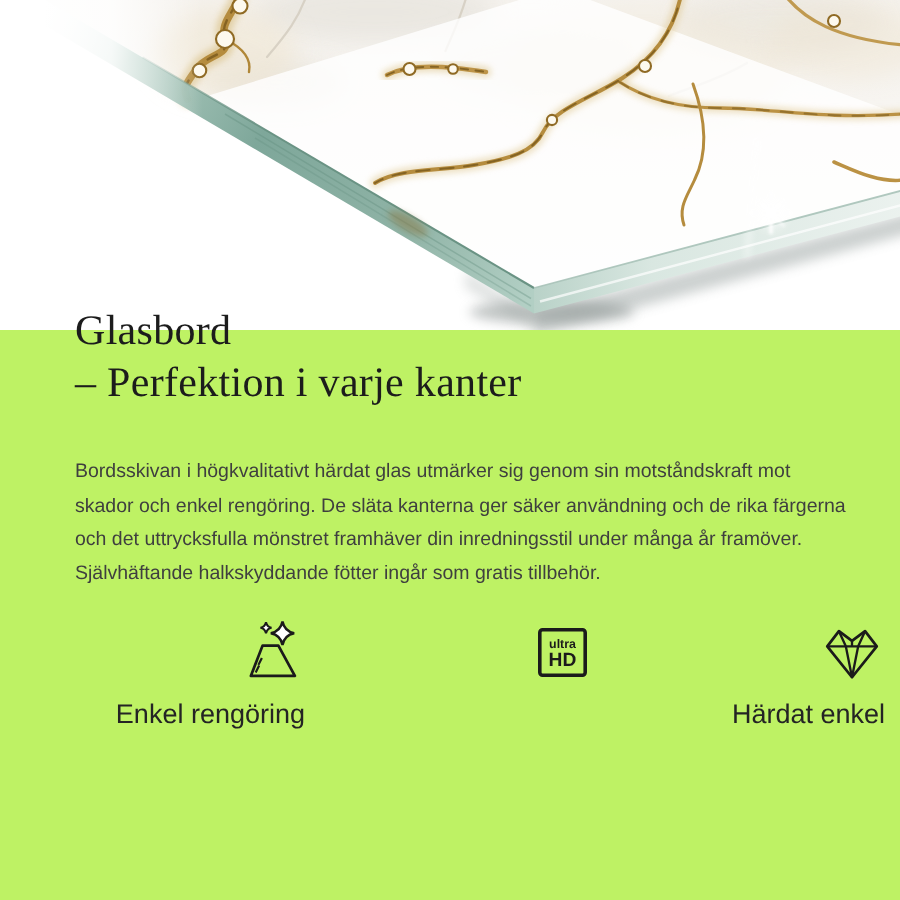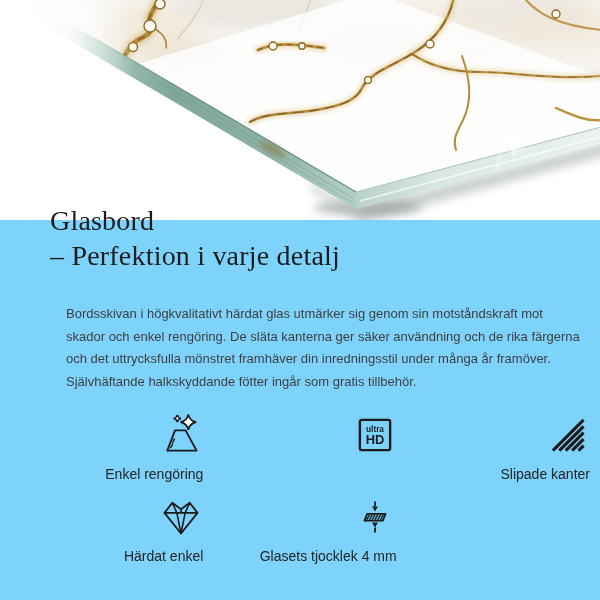--- a/index.html
+++ b/index.html
@@ -1,28 +1,28 @@
 <!DOCTYPE html>
 <html><head>
 <meta charset="utf-8">
 <style>
   html,body{margin:0;padding:0;background:#ffffff;}
-  .page{position:relative;width:600px;height:600px;background:#7dd3fc;overflow:hidden;
+  .page{position:relative;width:600px;height:600px;background:#bef264;overflow:hidden;
         font-family:"Liberation Sans","DejaVu Sans",sans-serif;}
   .hero{position:absolute;top:0;left:0;pointer-events:none;}
   .heading{position:absolute;left:50px;top:203px;margin:0;
            font-family:"Liberation Serif","DejaVu Serif",serif;font-weight:400;
            font-size:28px;line-height:35px;color:#1c1c1c;letter-spacing:.2px;}
-  .body-text{position:absolute;left:66px;top:290px;width:518px;
+  .body-text{position:absolute;left:50px;top:290px;width:518px;
              font-size:13px;line-height:22.5px;color:#3f3f3f;}
   .features{position:absolute;left:10px;top:410px;width:580px;
             display:grid;grid-template-columns:repeat(3,1fr);row-gap:10px;}
   .feature{display:flex;flex-direction:column;align-items:flex-end;}
   .icon-box{height:50px;display:flex;align-items:center;justify-content:center;}
-  .feature-label{margin-top:6px;font-size:14px;color:#242424;white-space:nowrap;}
+  .feature-label{margin-top:6px;font-size:18px;color:#242424;white-space:nowrap;}
   .fi{stroke:#1b1b1b;fill:none;stroke-width:2;}
   .fi text{stroke:none;fill:#1b1b1b;font-family:"Liberation Sans",sans-serif;}
 </style>
 </head>
 <body>
 
 <div class="page">
 
   <svg class="hero" width="600" height="220" viewBox="0 0 600 220" aria-hidden="true">
     <defs>
@@ -141,21 +141,21 @@
 
     <line x1="505" y1="92" x2="498" y2="172" stroke="#ffffff" stroke-width="3" opacity="0.5" filter="url(#b2)"></line>
     <g>
       <circle cx="514" cy="142" r="9" fill="#ffffff" opacity="0.9" filter="url(#b4)"></circle>
       <path d="M514,128 L514,156 M500,142 L528,142" stroke="#ffffff" stroke-width="2.4" opacity="0.95" filter="url(#b1)"></path>
       <path d="M505,133 L523,151 M523,133 L505,151" stroke="#ffffff" stroke-width="1.4" opacity="0.8" filter="url(#b1)"></path>
       <circle cx="514" cy="142" r="2.5" fill="#ffffff"></circle>
     </g>
   </svg>
 
-  <h1 class="heading"><span>Glasbord</span><br><span>– Perfektion i varje detalj</span></h1>
+  <h1 class="heading"><span>Glasbord</span><br><span>– Perfektion i varje kanter</span></h1>
 
   <p class="body-text">Bordsskivan i högkvalitativt härdat glas utmärker sig genom sin motståndskraft mot skador och enkel rengöring. De släta kanterna ger säker användning och de rika färgerna och det uttrycksfulla mönstret framhäver din inredningsstil under många år framöver. Självhäftande halkskyddande fötter ingår som gratis tillbehör.</p>
 
   <div class="features">
 
     <div class="feature">
       <div class="icon-box">
         <svg class="fi" width="44" height="44" viewBox="0 0 48 48">
           <path d="M9,41 L17.5,19 L29,19 L41,41 Z" stroke-linejoin="round"></path>
           <path d="M14.5,33 L17,28 M12.5,38.5 L15,33.5" stroke-width="1.6"></path>
@@ -169,63 +169,29 @@
     <div class="feature">
       <div class="icon-box">
         <svg class="fi" width="44" height="44" viewBox="0 0 48 48">
           <rect x="7.5" y="7.5" width="33" height="33" rx="2" stroke-width="2.6"></rect>
           <text x="24" y="20.5" font-size="9" font-weight="600" text-anchor="middle">ultra</text>
           <text x="24" y="34" font-size="14" font-weight="700" text-anchor="middle">HD</text>
         </svg>
       </div>
     </div>
 
-    <div class="feature">
-      <div class="icon-box">
-        <svg class="fi" width="44" height="44" viewBox="0 0 48 48">
-          <g stroke-width="3.4">
-            <line x1="7.5" y1="41" x2="41" y2="7.5"></line>
-            <line x1="14.5" y1="41" x2="41" y2="14.5"></line>
-            <line x1="21.5" y1="41" x2="41" y2="21.5"></line>
-            <line x1="28.5" y1="41" x2="41" y2="28.5"></line>
-            <line x1="35.5" y1="41" x2="41" y2="35.5"></line>
-          </g>
-        </svg>
-      </div>
-      <div class="feature-label">Slipade kanter</div>
-    </div>
 
     <div class="feature">
       <div class="icon-box">
         <svg class="fi" width="44" height="44" viewBox="0 0 48 48">
           <path d="M6,19.5 L14.5,8.5 L24,15.5 L33.5,8.5 L42,19.5 L24,42 Z" stroke-linejoin="round"></path>
           <path d="M6,19.5 L42,19.5" stroke-width="1.7"></path>
           <path d="M14.5,8.5 L19.5,19.5 M33.5,8.5 L28.5,19.5 M24,15.5 L24,19.5" stroke-width="1.7"></path>
           <path d="M19.5,19.5 L24,42 M28.5,19.5 L24,42" stroke-width="1.7"></path>
         </svg>
       </div>
       <div class="feature-label">Härdat enkel</div>
     </div>
 
 
-    <div class="feature">
-      <div class="icon-box">
-        <svg class="fi" width="44" height="44" viewBox="0 0 48 48">
-          <path d="M12.5,28 L15.5,20.5 L35.5,20.5 L32.5,28 Z" stroke-linejoin="round"></path>
-          <g stroke-width="1.6">
-            <line x1="15" y1="27" x2="18" y2="21.5"></line>
-            <line x1="18" y1="27" x2="21" y2="21.5"></line>
-            <line x1="21" y1="27" x2="24" y2="21.5"></line>
-            <line x1="24" y1="27" x2="27" y2="21.5"></line>
-            <line x1="27" y1="27" x2="30" y2="21.5"></line>
-            <line x1="30" y1="27" x2="33" y2="21.5"></line>
-          </g>
-          <line x1="24" y1="7" x2="24" y2="12.5"></line>
-          <path d="M20.8,12.5 L27.2,12.5 L24,18 Z" fill="#1b1b1b" stroke="none"></path>
-          <line x1="24" y1="41" x2="24" y2="35.5"></line>
-          <path d="M20.8,35.5 L27.2,35.5 L24,30 Z" fill="#1b1b1b" stroke="none" transform="rotate(180 24 32.75)"></path>
-        </svg>
-      </div>
-      <div class="feature-label">Glasets tjocklek 4 mm</div>
-    </div>
 
   </div>
 </div>
 
 </body></html>

